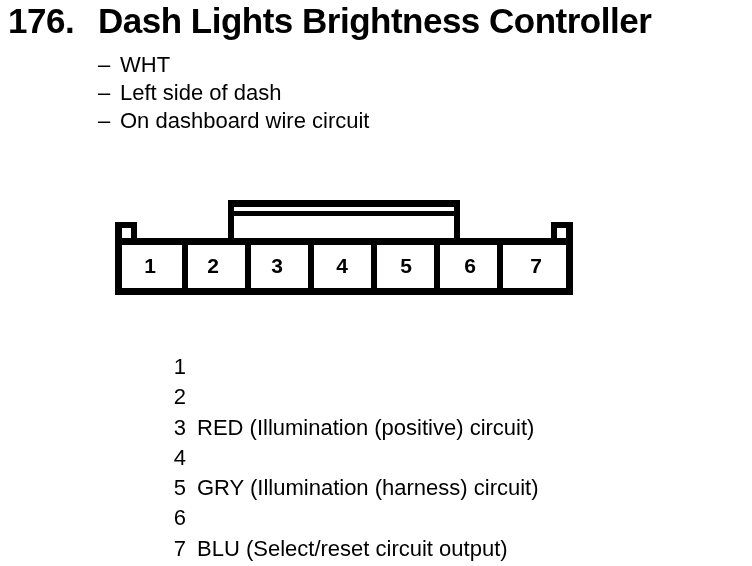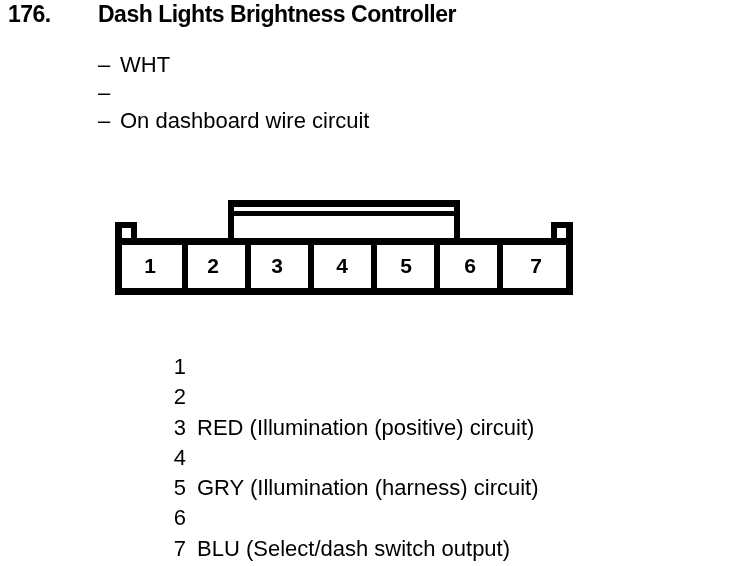--- a/index.html
+++ b/index.html
@@ -13,21 +13,21 @@
     height: 566px;
     background: #ffffff;
     color: #000000;
     font-family: "Liberation Sans", sans-serif;
     overflow: hidden;
   }
   .title {
     position: absolute;
     left: 8px;
     top: 1px;
-    font-size: 23px;
+    font-size: 35px;
     font-weight: bold;
     letter-spacing: -0.5px;
     white-space: nowrap;
   }
   .title-number {
     display: inline-block;
     width: 90px;
   }
   .notes {
     position: absolute;
@@ -82,20 +82,21 @@
     <span class="title-number">176.</span><span>Dash Lights Brightness Controller</span>
   </div>
 
   <div class="notes">
     <div class="note-row">
       <span class="note-dash">–</span>
       <span>WHT</span>
     </div>
     <div class="note-row">
       <span class="note-dash">–</span>
+      <span>Left side of dash</span>
     </div>
     <div class="note-row">
       <span class="note-dash">–</span>
       <span>On dashboard wire circuit</span>
     </div>
   </div>
 
   <svg class="connector-svg" width="470" height="110" viewBox="0 0 470 110">
 
     <g>
@@ -155,17 +156,17 @@
     </div>
     <div class="legend-row">
       <span class="legend-number">5</span>
       <span>GRY (Illumination (harness) circuit)</span>
     </div>
     <div class="legend-row">
       <span class="legend-number">6</span>
     </div>
     <div class="legend-row">
       <span class="legend-number">7</span>
-      <span>BLU (Select/dash switch output)</span>
+      <span>BLU (Select/reset circuit output)</span>
     </div>
   </div>
 
 </div>
 
 </body></html>

